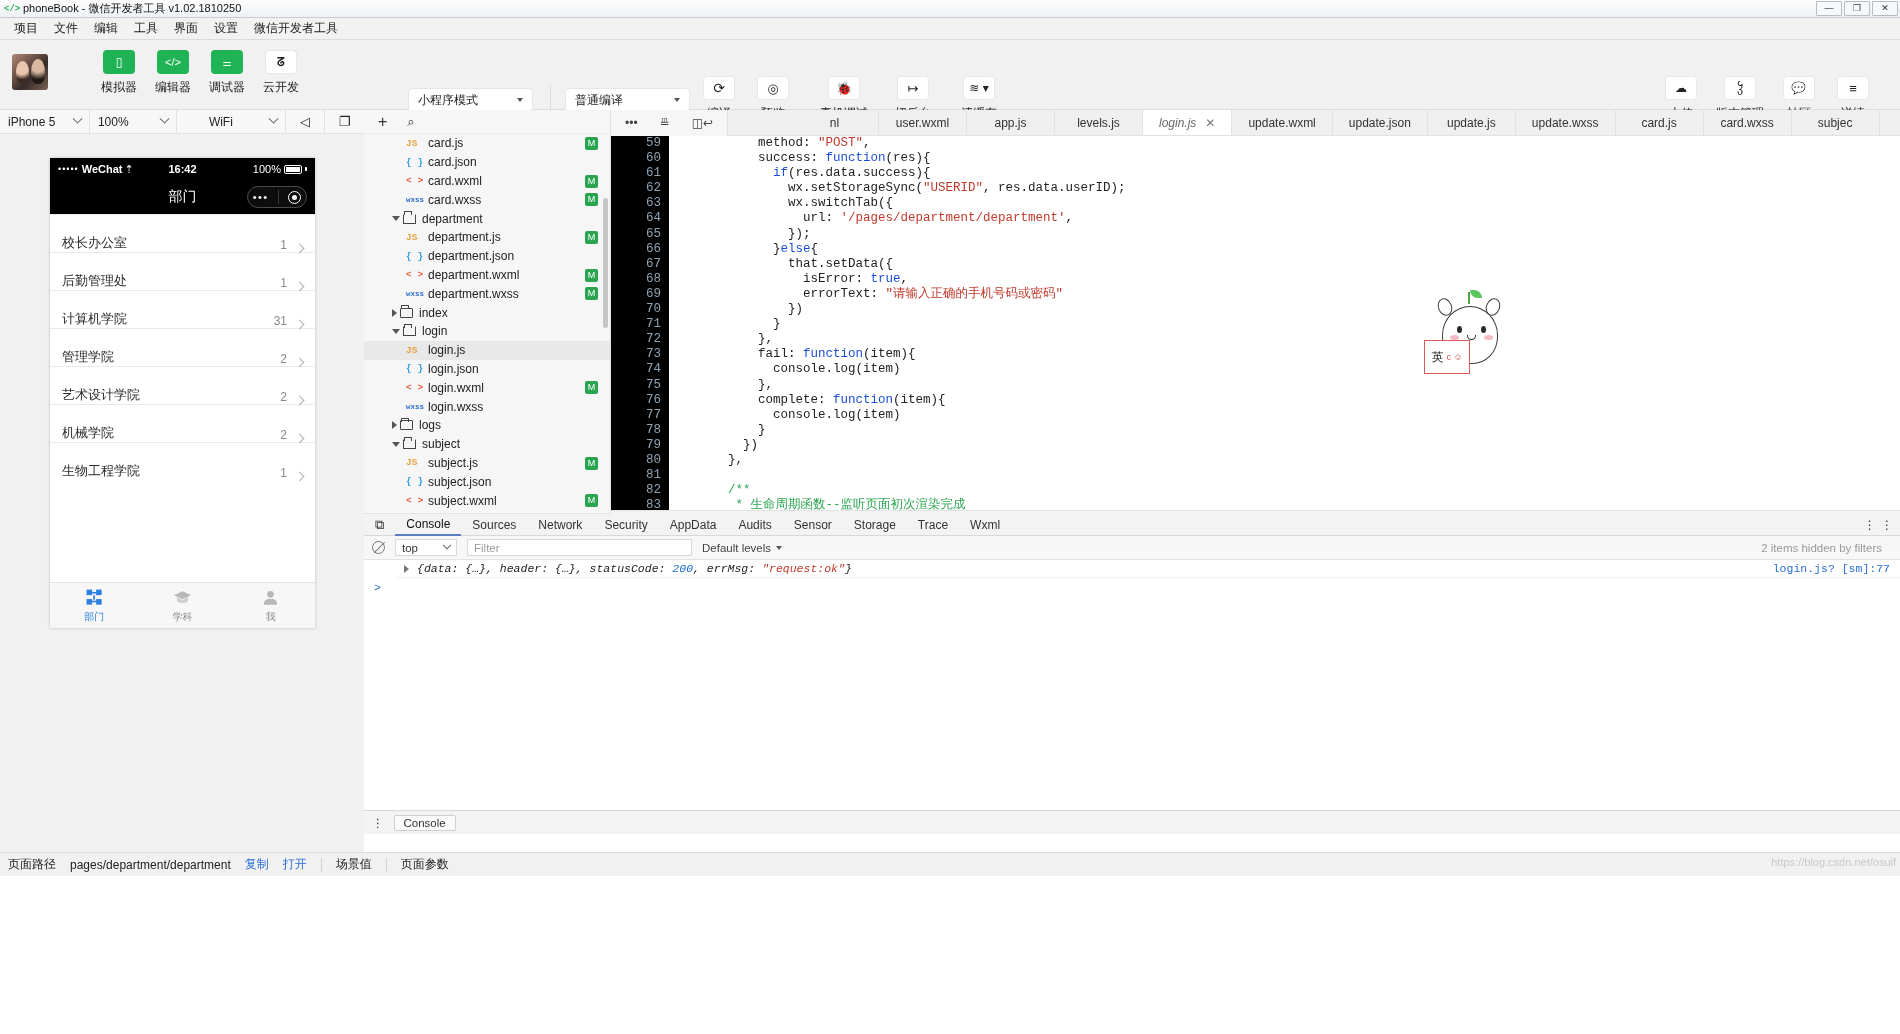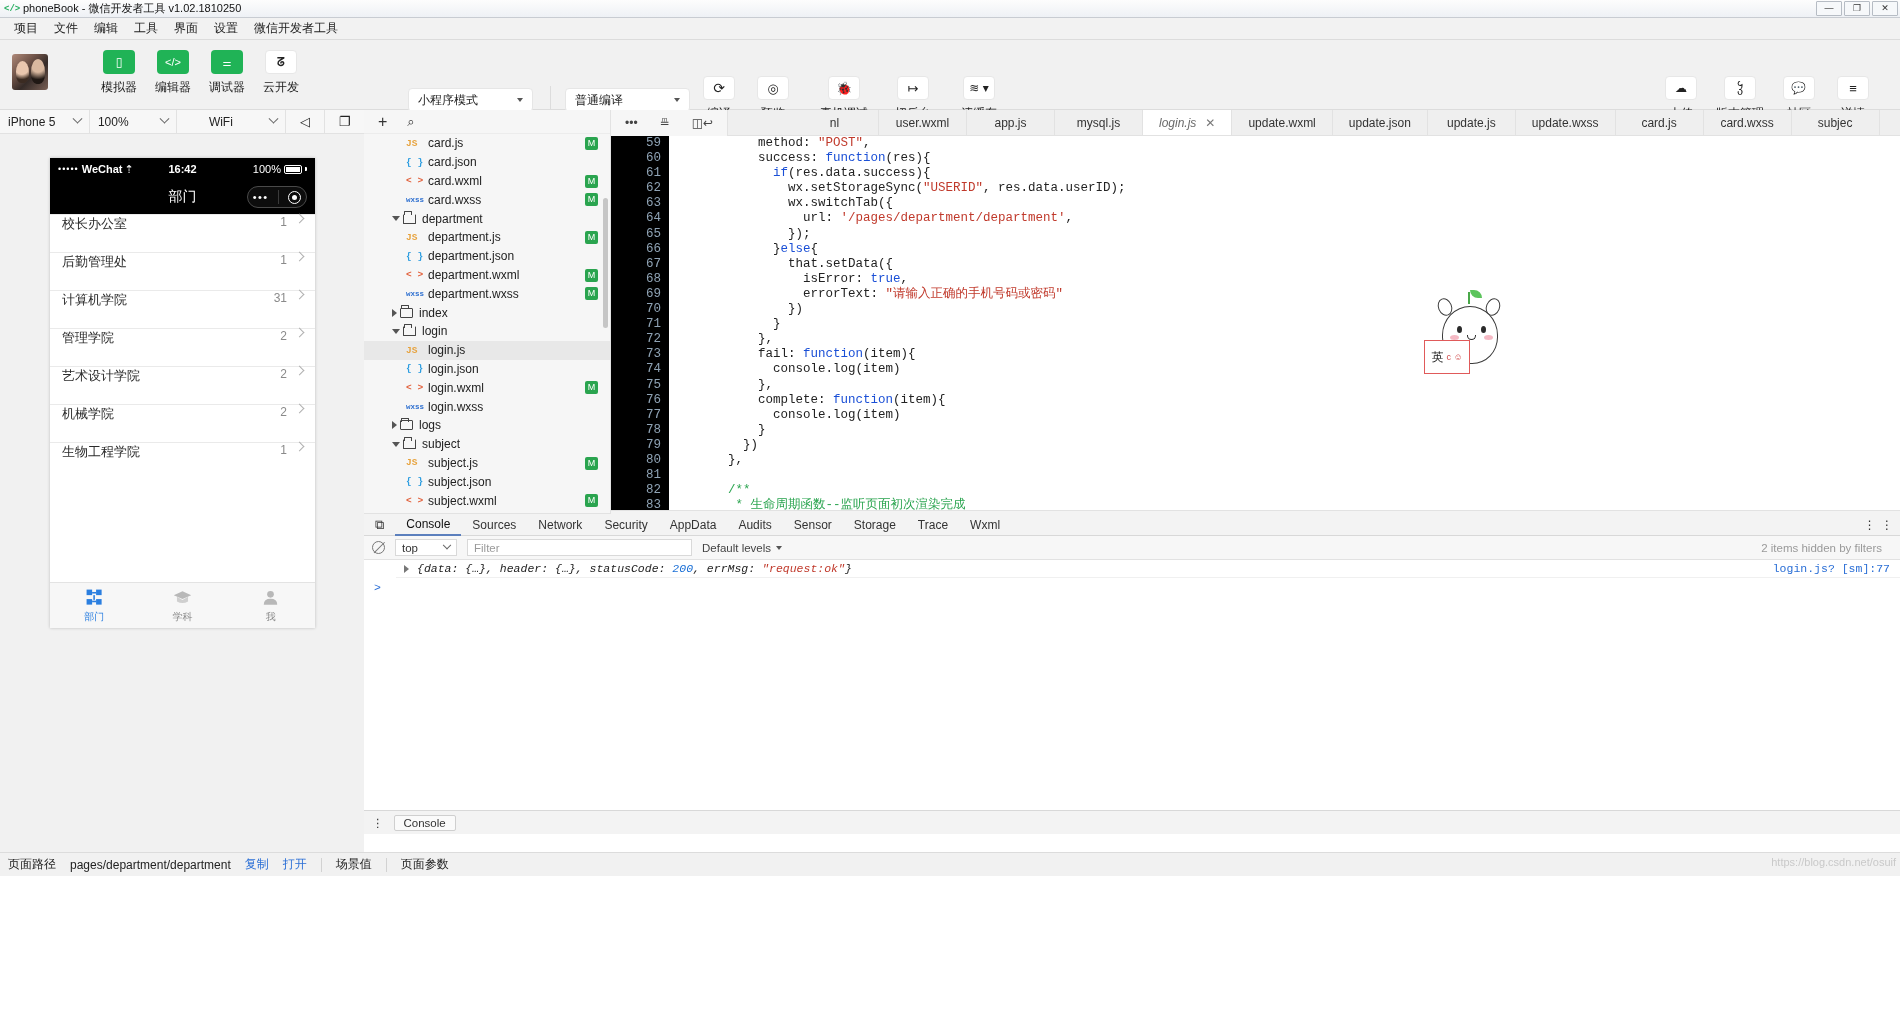--- a/index.html
+++ b/index.html
@@ -83,21 +83,21 @@
      justify-content:space-around; background:#0d0d0d;}
   #capsule .el{ font-size:11px; letter-spacing:1.5px; color:#fff;}
   #capsule .sep{ width:1px;height:14px;background:#3a3a3a;}
   #capsule .tgt{ width:13px;height:13px;border:1.5px solid #fff;border-radius:50%;position:relative;}
   #capsule .tgt::after{content:"";position:absolute;left:3px;top:3px;width:5px;height:5px;
      background:#fff;border-radius:50%;}
 
   #searchwrap{ padding:8px 10px 6px 10px; background:#fff;}
   #searchbox{ height:30px; background:#f1f1f3; border-radius:4px; display:flex;
      align-items:center; padding:0 10px; font-size:12.5px; color:#9a9a9e;}
-  .deptrow{ height:38px; border-top:1px solid #eaeaea; display:flex; align-items:flex-start;
+  .deptrow{ height:38px; border-top:1px solid #eaeaea; display:flex; align-items:flex-end;
      padding:0 12px; font-size:13px; color:#2b2b2b; background:#fff;}
   .deptrow .cnt{ margin-left:auto; color:#8a8a8a; font-size:12px; }
   .deptrow .arrow{ width:7px;height:7px;border-right:1.3px solid #b0b0b0;
      border-bottom:1.3px solid #b0b0b0; transform:rotate(-45deg); margin-left:9px;}
   #tabbar{ position:absolute; left:0; bottom:0; width:265px; height:46px; background:#f7f7f7;
      border-top:1px solid #e3e3e3; display:flex;}
   #tabbar .tb{ flex:1; display:flex; flex-direction:column; align-items:center;
      justify-content:center; gap:3px; font-size:10px; color:#8a8a8a;}
   #tabbar .tb.on{ color:#2b7fe0;}
   .tbico{ width:19px;height:19px;}
@@ -579,21 +579,21 @@
     <div class="etab">
       <span>nl</span>
     </div>
     <div class="etab">
       <span>user.wxml</span>
     </div>
     <div class="etab">
       <span>app.js</span>
     </div>
     <div class="etab">
-      <span>mysql.js</span>
+      <span>levels.js</span>
     </div>
     <div class="etab active">
       <span>login.js</span>
       <span class="x">✕</span>
     </div>
     <div class="etab">
       <span>update.wxml</span>
     </div>
     <div class="etab">
       <span>update.json</span>

